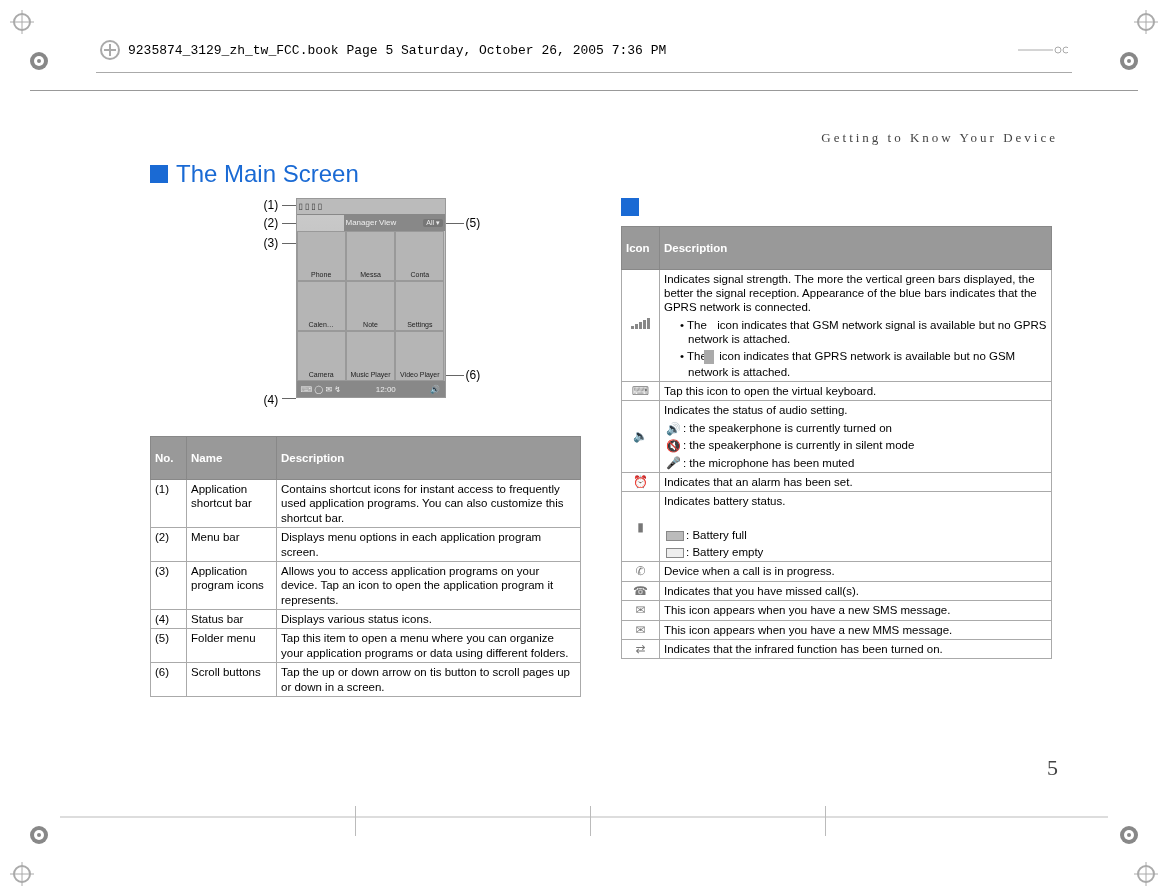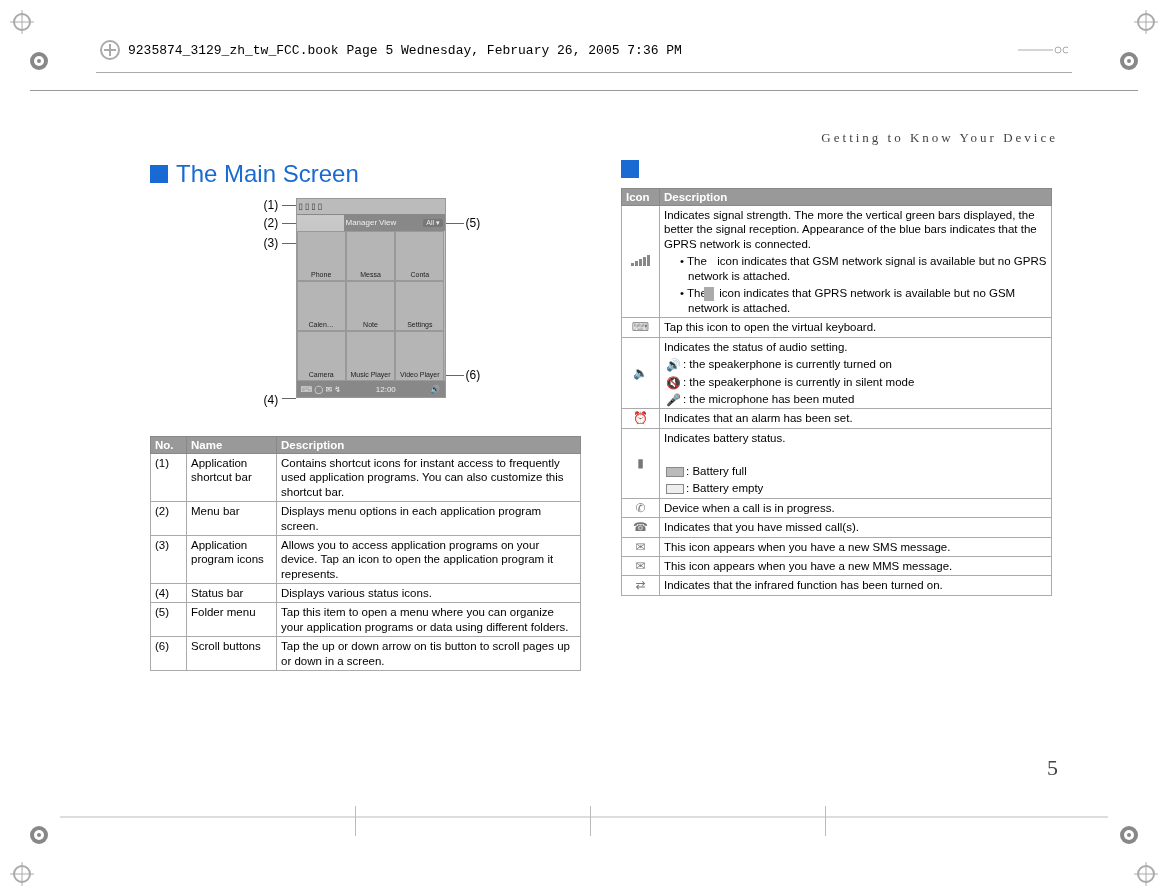--- a/index.html
+++ b/index.html
@@ -35,21 +35,21 @@
   .top-line {
     position: absolute; top: 90px; left: 30px; right: 30px; height: 1px; background: #999;
   }
   .running-head {
     position: absolute; top: 130px; right: 110px;
     font-family: Georgia, 'Times New Roman', serif;
     font-size: 13px; letter-spacing: 3px; color: #444;
   }
   .content {
     position: absolute; top: 160px; left: 150px; right: 116px;
-    display: flex; gap: 40px;
+    display: flex; gap: 40px; align-items: center;
   }
   .col { flex: 1; min-width: 0; }
   .section-heading {
     display: flex; align-items: center; gap: 8px;
     font-size: 24px; color: #1a6ad4; font-weight: normal;
     margin-bottom: 10px;
   }
   .section-heading .sq {
     width: 18px; height: 18px; background: #1a6ad4;
   }
@@ -66,21 +66,21 @@
   .phone-grid div { border: 1px solid #999; background: #b5b5b5; font-size: 7px; color:#222; display:flex; align-items:flex-end; justify-content:center; padding-bottom:2px;}
   .phone-status { height: 16px; background: #888; font-size:8px; color:#eee; display:flex; align-items:center; justify-content:space-between; padding:0 4px;}
   .callout-label {
     position: absolute; font-size: 12px; color: #000;
   }
   .callout-line { position: absolute; background: #666; }
   table.doc {
     border-collapse: collapse; width: 100%; font-size: 11.5px; color: #000;
   }
   table.doc th {
-    background: #999; color: #fff; text-align: left; padding: 2px 4px;
+    background: #999; color: #fff; text-align: left; padding: 15px 4px;
     font-weight: bold; border: 1px solid #888;
   }
   table.doc td {
     border: 1px solid #aaa; padding: 2px 4px; vertical-align: top;
     line-height: 1.25;
   }
   .icon-cell {
     width: 30px; text-align: center; vertical-align: middle !important;
   }
   .mini-icon {
@@ -168,21 +168,21 @@
   <svg width="100%" height="20" style="overflow:visible">
     <line x1="0" y1="0" x2="100%" y2="0" stroke="#bbb" stroke-width="1"></line>
   </svg>
 </div>
 <div style="position:absolute; bottom:60px; left:355px; width:1px; height:30px; background:#bbb;"></div>
 <div style="position:absolute; bottom:60px; left:590px; width:1px; height:30px; background:#bbb;"></div>
 <div style="position:absolute; bottom:60px; left:825px; width:1px; height:30px; background:#bbb;"></div>
 
 <div class="header-bar">
   <span class="header-icon"></span>
-  <span class="header-text">9235874_3129_zh_tw_FCC.book  Page 5  Wednesday, February 26, 2005  7:36 PM</span>
+  <span class="header-text">9235874_3129_zh_tw_FCC.book  Page 5  Saturday, October 26, 2005  7:36 PM</span>
   <span class="header-end">
     <svg width="50" height="14">
         <line x1="0" y1="7" x2="35" y2="7" stroke="#aaa"></line>
         <circle cx="40" cy="7" r="3" fill="none" stroke="#aaa"></circle>
         <circle cx="48" cy="7" r="3" fill="none" stroke="#aaa"></circle>
       </svg>
   </span>
 </div>
 <div style="position:absolute; top:72px; left:96px; right:96px; height:1px; background:#aaa;"></div>
 

